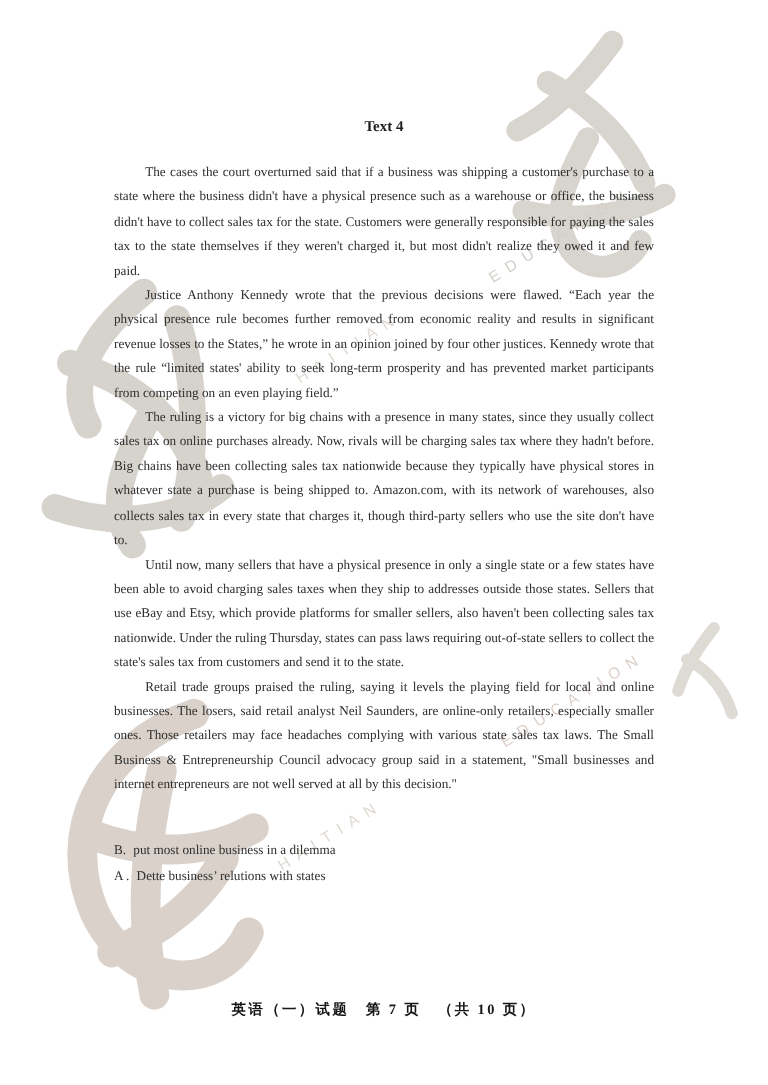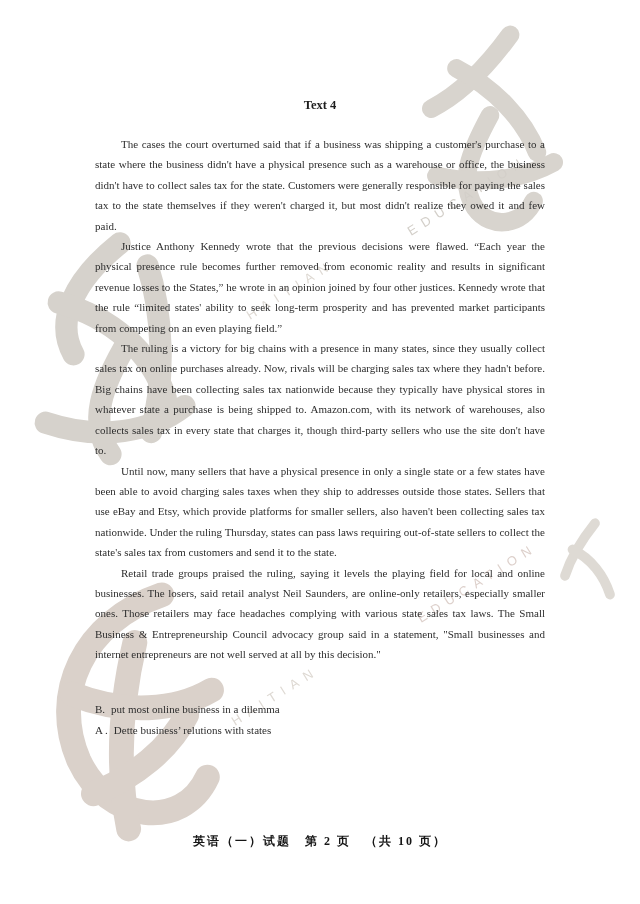--- a/index.html
+++ b/index.html
@@ -130,15 +130,15 @@
         <span class="q-option">
           <span class="q-letter">B.</span><span>put most online business in a dilemma</span>
         </span>
         <span class="q-option">
           <span class="q-letter">A .</span><span>Dette business’  relutions with states</span>
         </span>
       </span>
     </div>
   </div>
 
-  <div class="footer">英语（一）试题　第 2 页　（共 10 页）</div>
+  <div class="footer">英语（一）试题　第 7 页　（共 10 页）</div>
 
 </div>
 
 </body></html>

